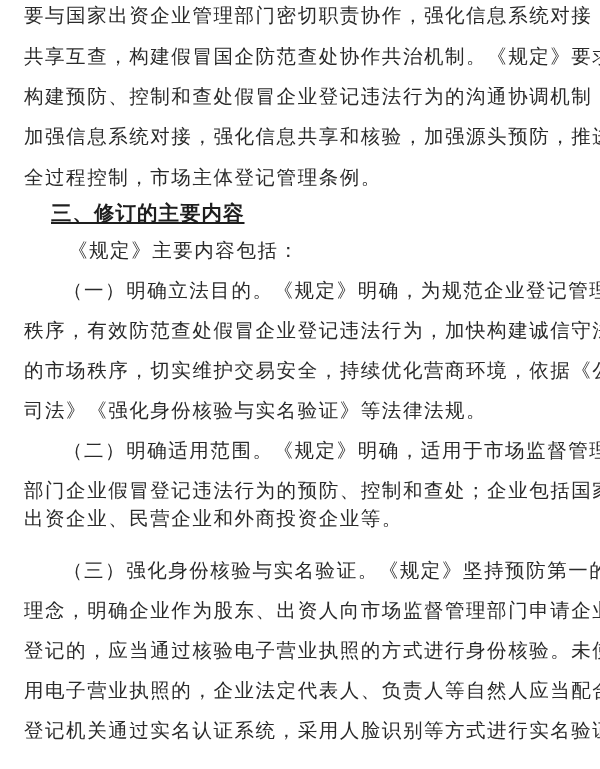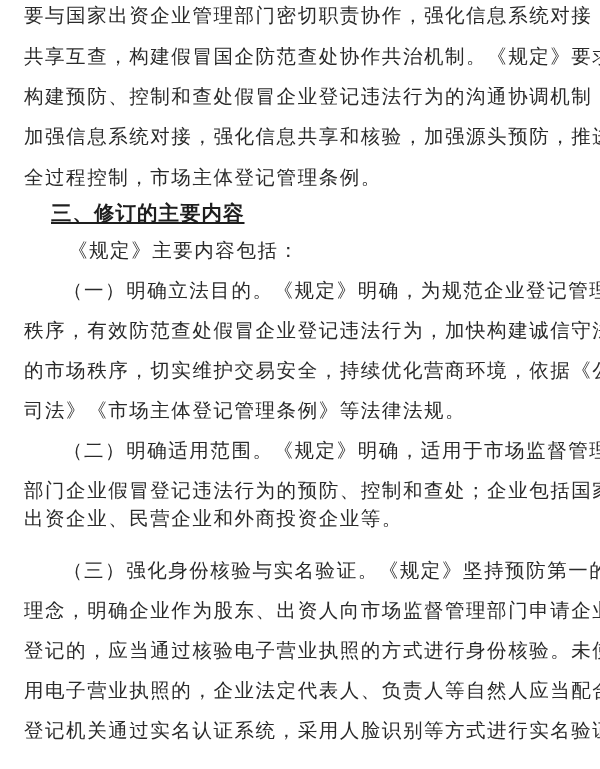--- a/index.html
+++ b/index.html
@@ -48,21 +48,21 @@
   <div class="line" style="top:122px">加强信息系统对接，强化信息共享和核验，加强源头预防，推进</div>
   <div class="line" style="top:163px">全过程控制，市场主体登记管理条例。</div>
 
   <div class="line indent heading" style="top:198px; font-size:20.5px;">三、修订的主要内容</div>
 
   <div class="line" style="top:236px; left:44px;">《规定》主要内容包括：</div>
 
   <div class="line" style="top:276px; left:39px;">（一）明确立法目的。《规定》明确，为规范企业登记管理</div>
   <div class="line" style="top:316px">秩序，有效防范查处假冒企业登记违法行为，加快构建诚信守法</div>
   <div class="line" style="top:356px">的市场秩序，切实维护交易安全，持续优化营商环境，依据《公</div>
-  <div class="line" style="top:396px">司法》《市场主体登记管理条例》等法律法规。</div>
+  <div class="line" style="top:396px">司法》《强化身份核验与实名验证》等法律法规。</div>
 
   <div class="line" style="top:436px; left:39px;">（二）明确适用范围。《规定》明确，适用于市场监督管理</div>
   <div class="line" style="top:476px">部门企业假冒登记违法行为的预防、控制和查处；企业包括国家</div>
   <div class="line" style="top:504px">出资企业、民营企业和外商投资企业等。</div>
 
   <div class="line" style="top:556px; left:39px;">（三）强化身份核验与实名验证。《规定》坚持预防第一的</div>
   <div class="line" style="top:596px">理念，明确企业作为股东、出资人向市场监督管理部门申请企业</div>
   <div class="line" style="top:636px">登记的，应当通过核验电子营业执照的方式进行身份核验。未使</div>
   <div class="line" style="top:676px">用电子营业执照的，企业法定代表人、负责人等自然人应当配合</div>
   <div class="line" style="top:716px">登记机关通过实名认证系统，采用人脸识别等方式进行实名验证。</div>

